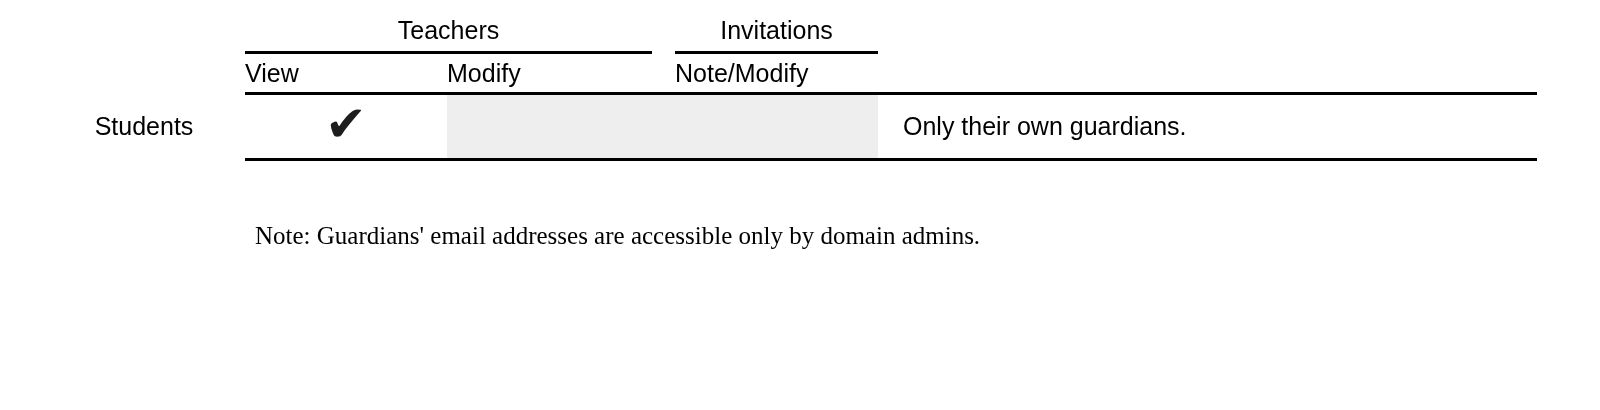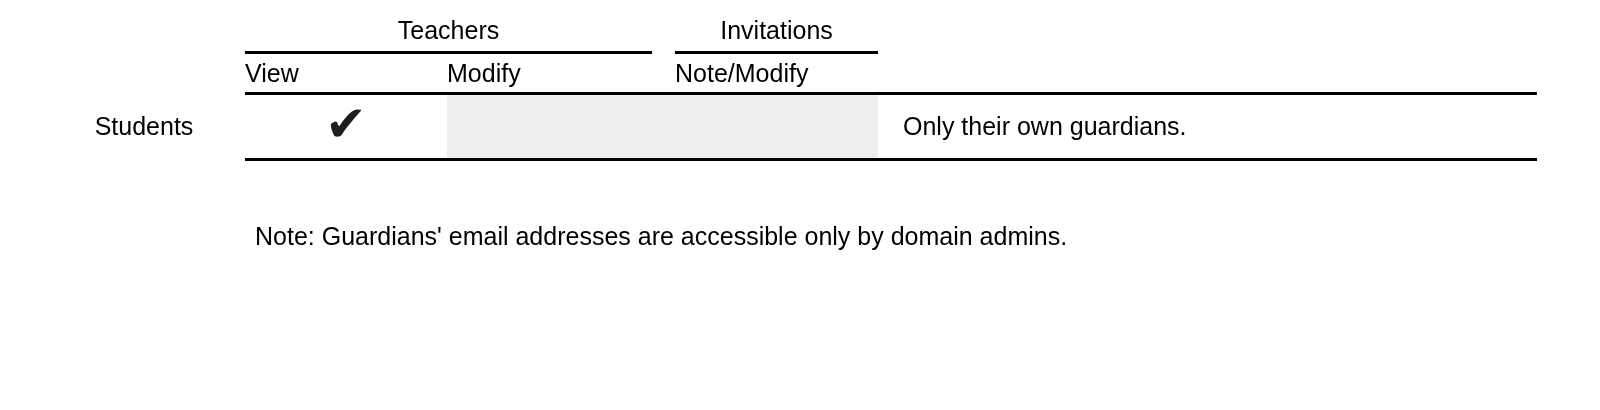--- a/index.html
+++ b/index.html
@@ -61,20 +61,21 @@
     font-size: 50px;
     line-height: 38px;
     color: var(--check, #1d1d1d);
     display: inline-block;
   }
   p.note {
     margin-top: 60px;
     margin-left: 202px;
     font-size: 25px;
     line-height: 30px;
+    font-family: Liberation Serif, serif;
   }
 </style>
 </head>
 <body>
 
 <div class="page">
 
   <table class="perm-table">
     <colgroup>
       <col class="col-role">

